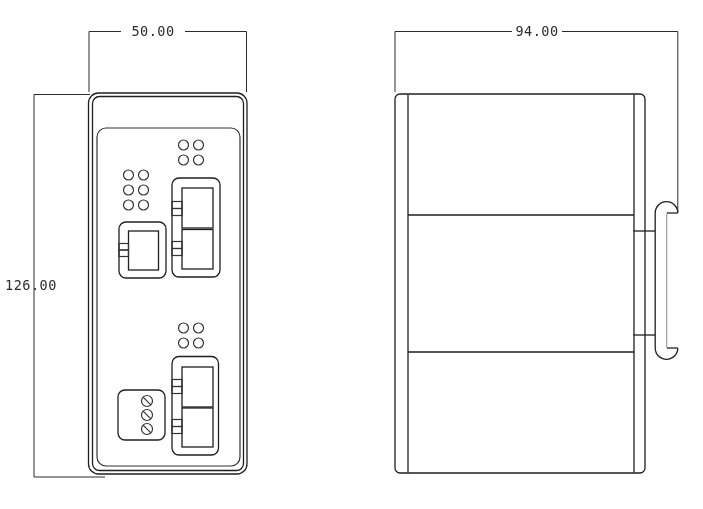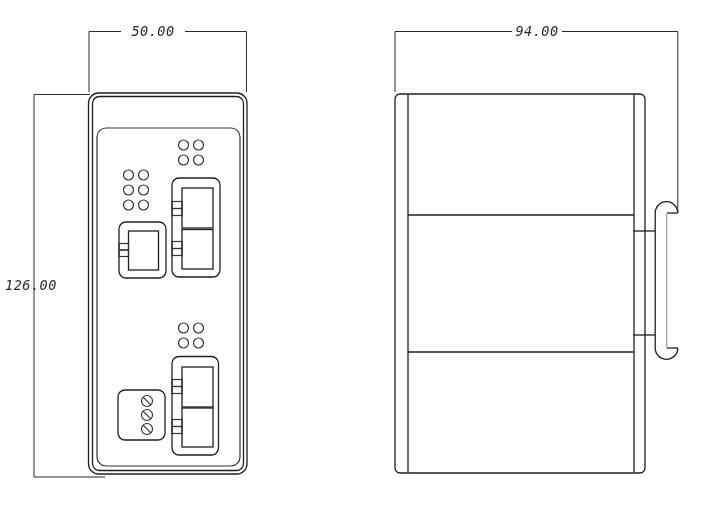--- a/index.html
+++ b/index.html
@@ -7,21 +7,20 @@
     padding: 0;
     background: #ffffff;
   }
   #stage {
     position: relative;
     width: 703px;
     height: 509px;
     background: #ffffff;
     overflow: hidden;
     font-family: "DejaVu Sans Mono", "Liberation Mono", monospace;
-    font-style: italic;
   }
   svg text {
     font-family: "DejaVu Sans Mono", "Liberation Mono", monospace;
     font-size: 13.5px;
     fill: #2b2b2b;
     letter-spacing: 0.5px;
   }
   .ln  { stroke: #1f1f1f; stroke-width: 1.3; fill: none; }
   .ln2 { stroke: #333333; stroke-width: 1.2; fill: none; }
   .dim { stroke: #2b2b2b; stroke-width: 1; fill: none; }

